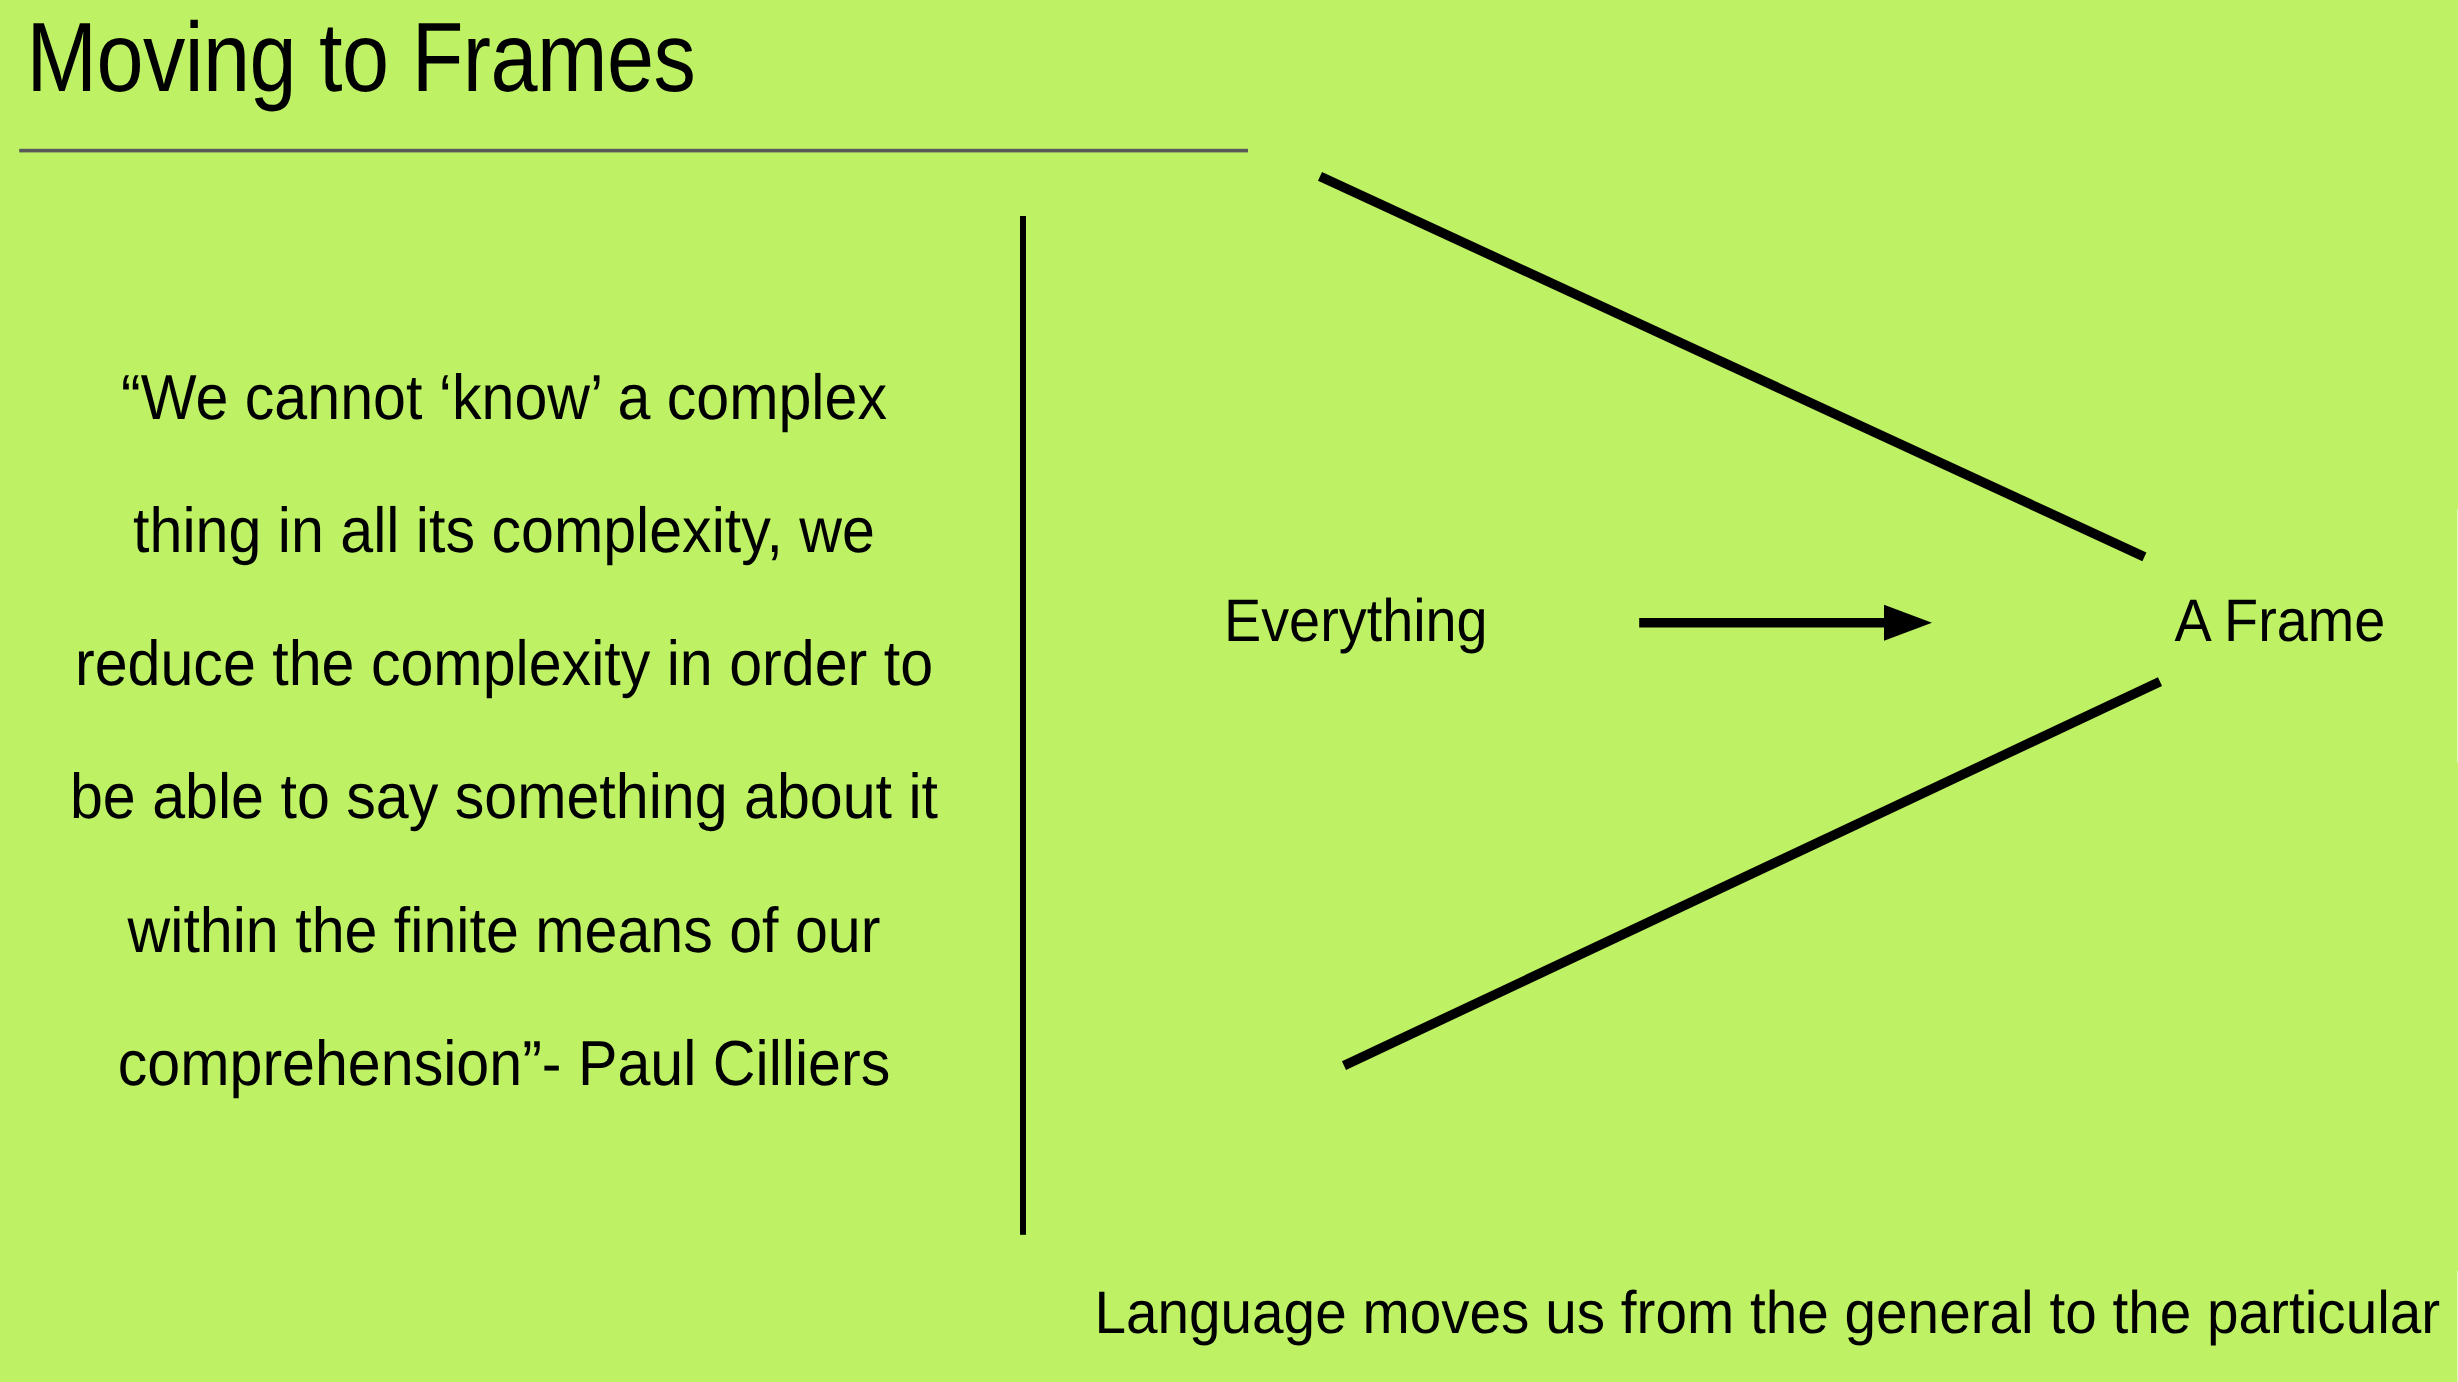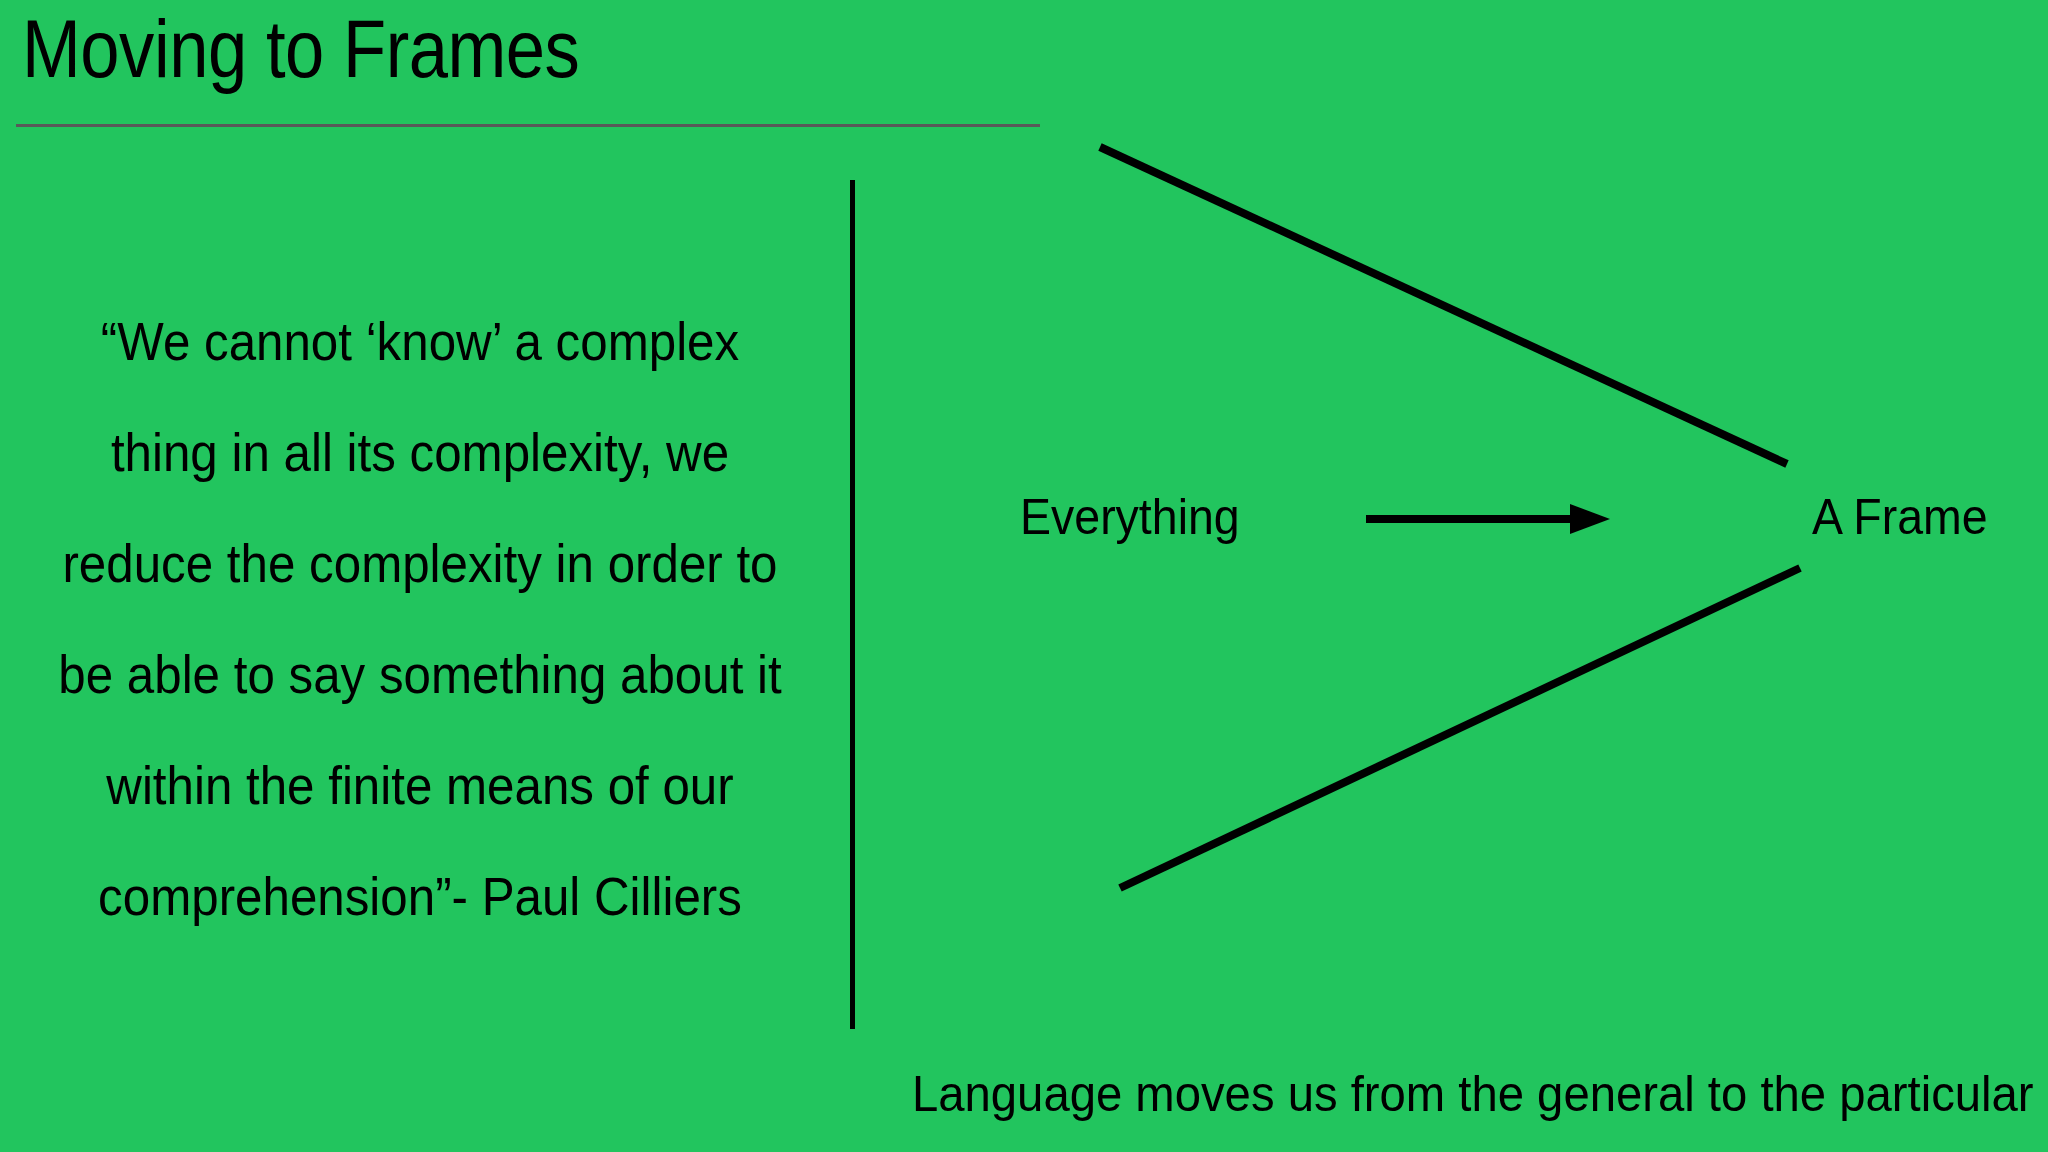--- a/index.html
+++ b/index.html
@@ -4,21 +4,21 @@
 <style>
   html, body {
     margin: 0;
     padding: 0;
     background: #ffffff;
   }
   #slide {
     position: relative;
     width: 2048px;
     height: 1152px;
-    background: #22c55e;
+    background: #bef264;
     overflow: hidden;
     font-family: "Liberation Sans", sans-serif;
     color: #000000;
   }
 
   
   #slide-title {
     position: absolute;
     left: 22px;
     top: 8px;
@@ -39,21 +39,21 @@
     top: 124px;
     width: 1024px;
     height: 3px;
     background: #595959;
   }
 
   
   #quote-block {
     position: absolute;
     left: 10px;
-    top: 286px;
+    top: 276px;
     width: 820px;
     text-align: center;
   }
   .quote-line {
     font-family: "Liberation Sans Narrow", "Liberation Sans", sans-serif;
     font-size: 53px;
     line-height: 111px;
     font-weight: 400;
     color: #000000;
     white-space: nowrap;

